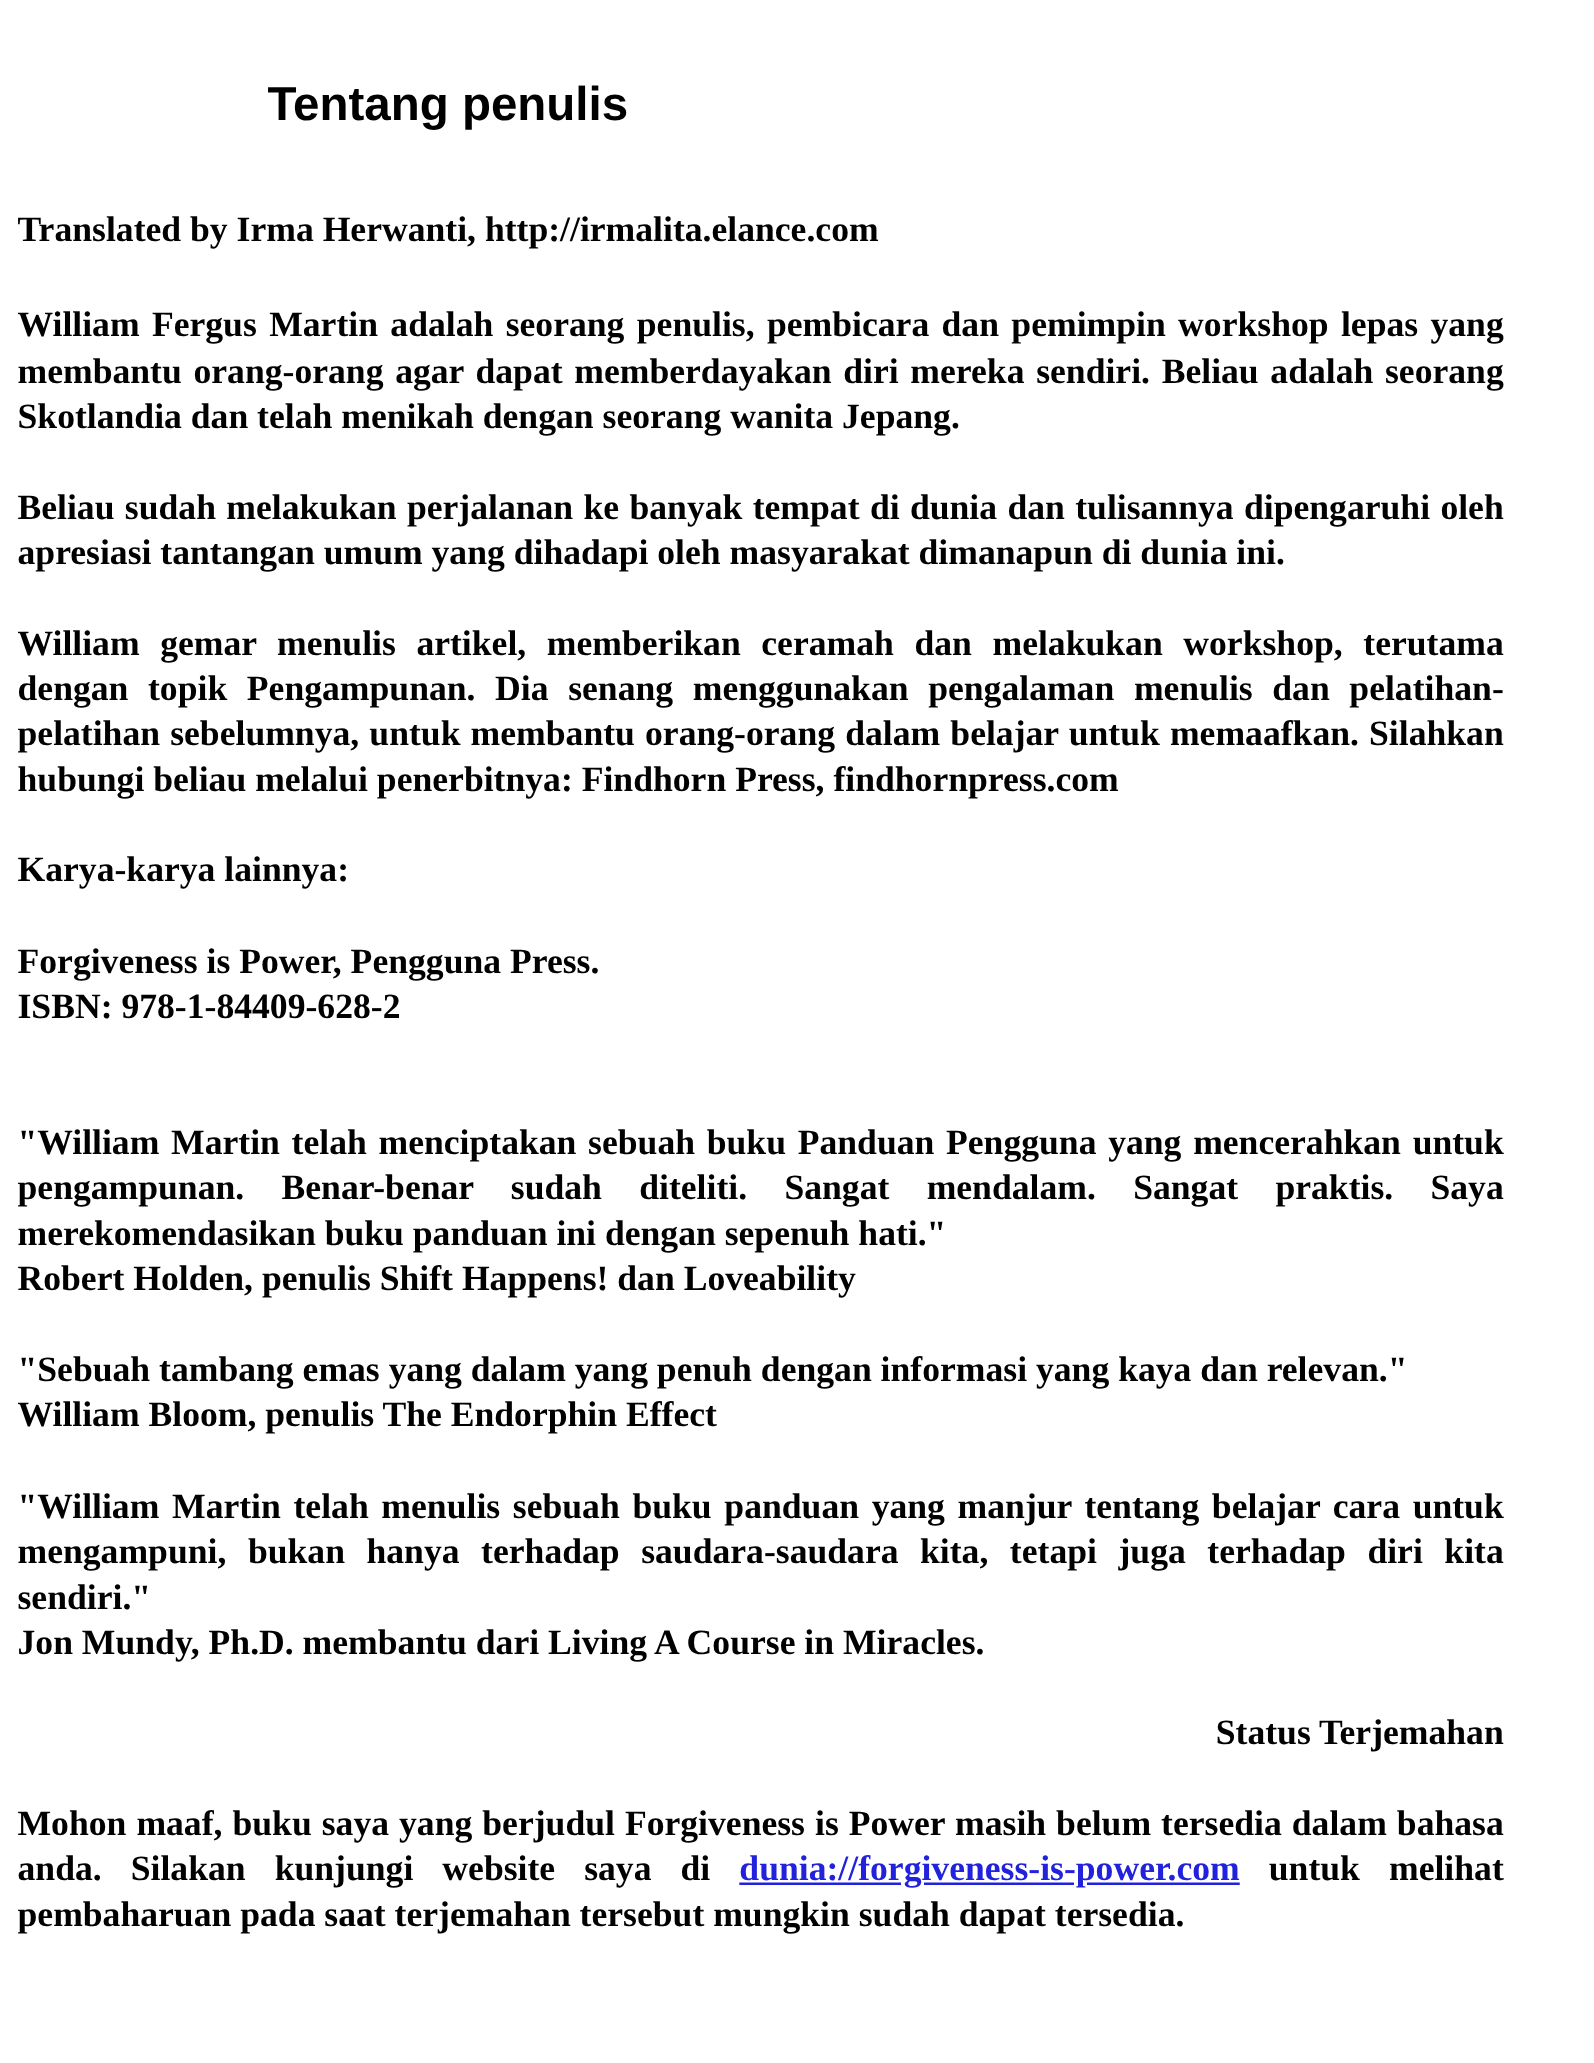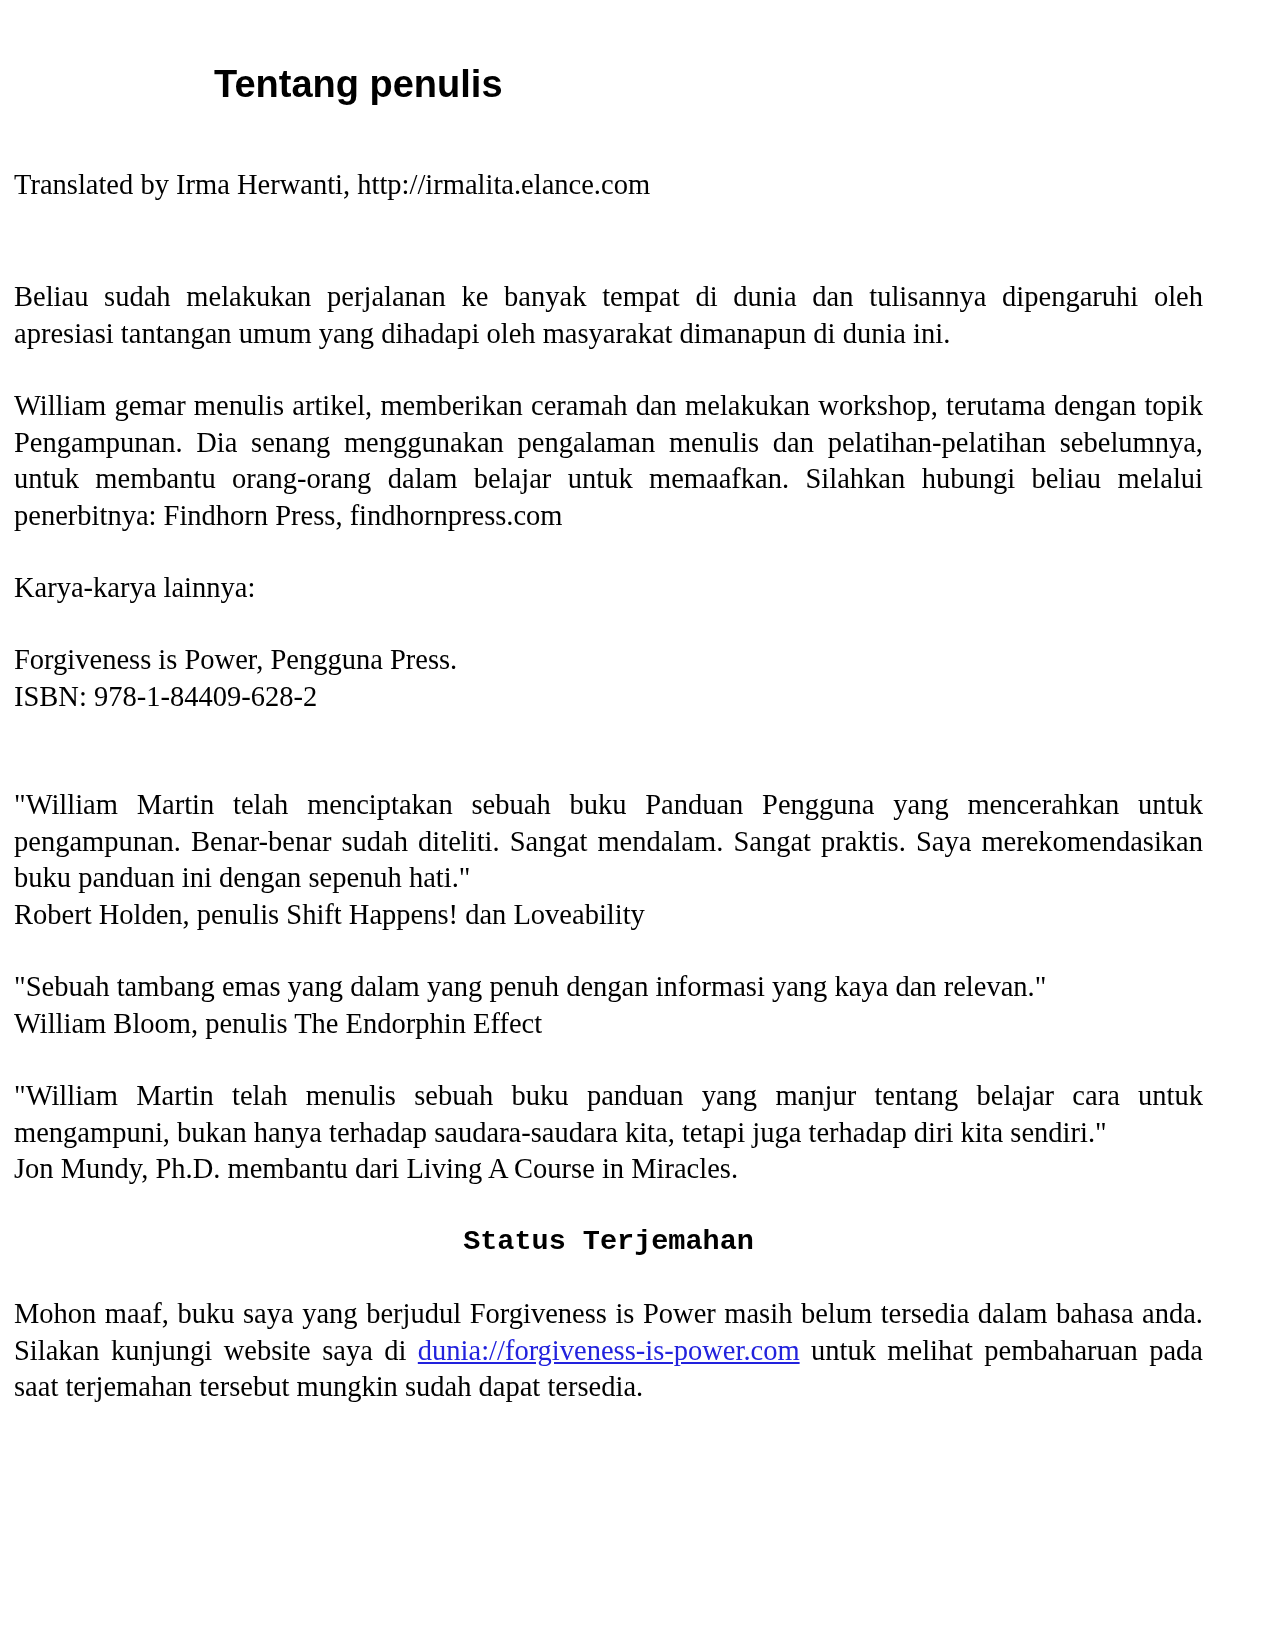--- a/index.html
+++ b/index.html
@@ -33,53 +33,54 @@
   }
   .para {
     font-size: 28.5px;
     line-height: 1.28;
     text-align: justify;
     margin: 0;
     padding: 0;
     color: #000;
     -webkit-hyphens: none;
     hyphens: none;
+    font-weight: bold;
   }
   .para.left {
     text-align: left;
   }
   .spacer-xl { height: 60px; }
   .spacer-lg { height: 40px; }
   .spacer-md { height: 36px; }
   .heading-bold {
     font-size: 28.5px;
     font-weight: bold;
     line-height: 1.28;
     margin: 0;
-    text-align: center;
-    font-family: Liberation Mono, monospace;
+    text-align: right;
   }
   a.doclink {
     color: #2222dd;
     text-decoration: underline;
   }
 </style>
 </head>
 <body>
 
 <div class="page">
 
   <h1 class="doc-title">Tentang penulis</h1>
 
   <div class="spacer-xl"></div>
 
   <p class="para left">Translated by Irma Herwanti, http://irmalita.elance.com</p>
 
   <div class="spacer-lg"></div>
 
+  <p class="para">William Fergus Martin adalah seorang penulis, pembicara dan pemimpin workshop lepas yang membantu orang-orang agar dapat memberdayakan diri mereka sendiri. Beliau adalah seorang Skotlandia dan telah menikah dengan seorang wanita Jepang.</p>
 
   <div class="spacer-md"></div>
 
   <p class="para">Beliau sudah melakukan perjalanan ke banyak tempat di dunia dan tulisannya dipengaruhi oleh apresiasi tantangan umum yang dihadapi oleh masyarakat dimanapun di dunia ini.</p>
 
   <div class="spacer-md"></div>
 
   <p class="para">William gemar menulis artikel, memberikan ceramah dan melakukan workshop, terutama dengan topik Pengampunan. Dia senang menggunakan pengalaman menulis dan pelatihan-pelatihan sebelumnya, untuk membantu orang-orang dalam belajar untuk memaafkan. Silahkan hubungi beliau melalui penerbitnya: Findhorn Press, findhornpress.com</p>
 
   <div class="spacer-md"></div>

